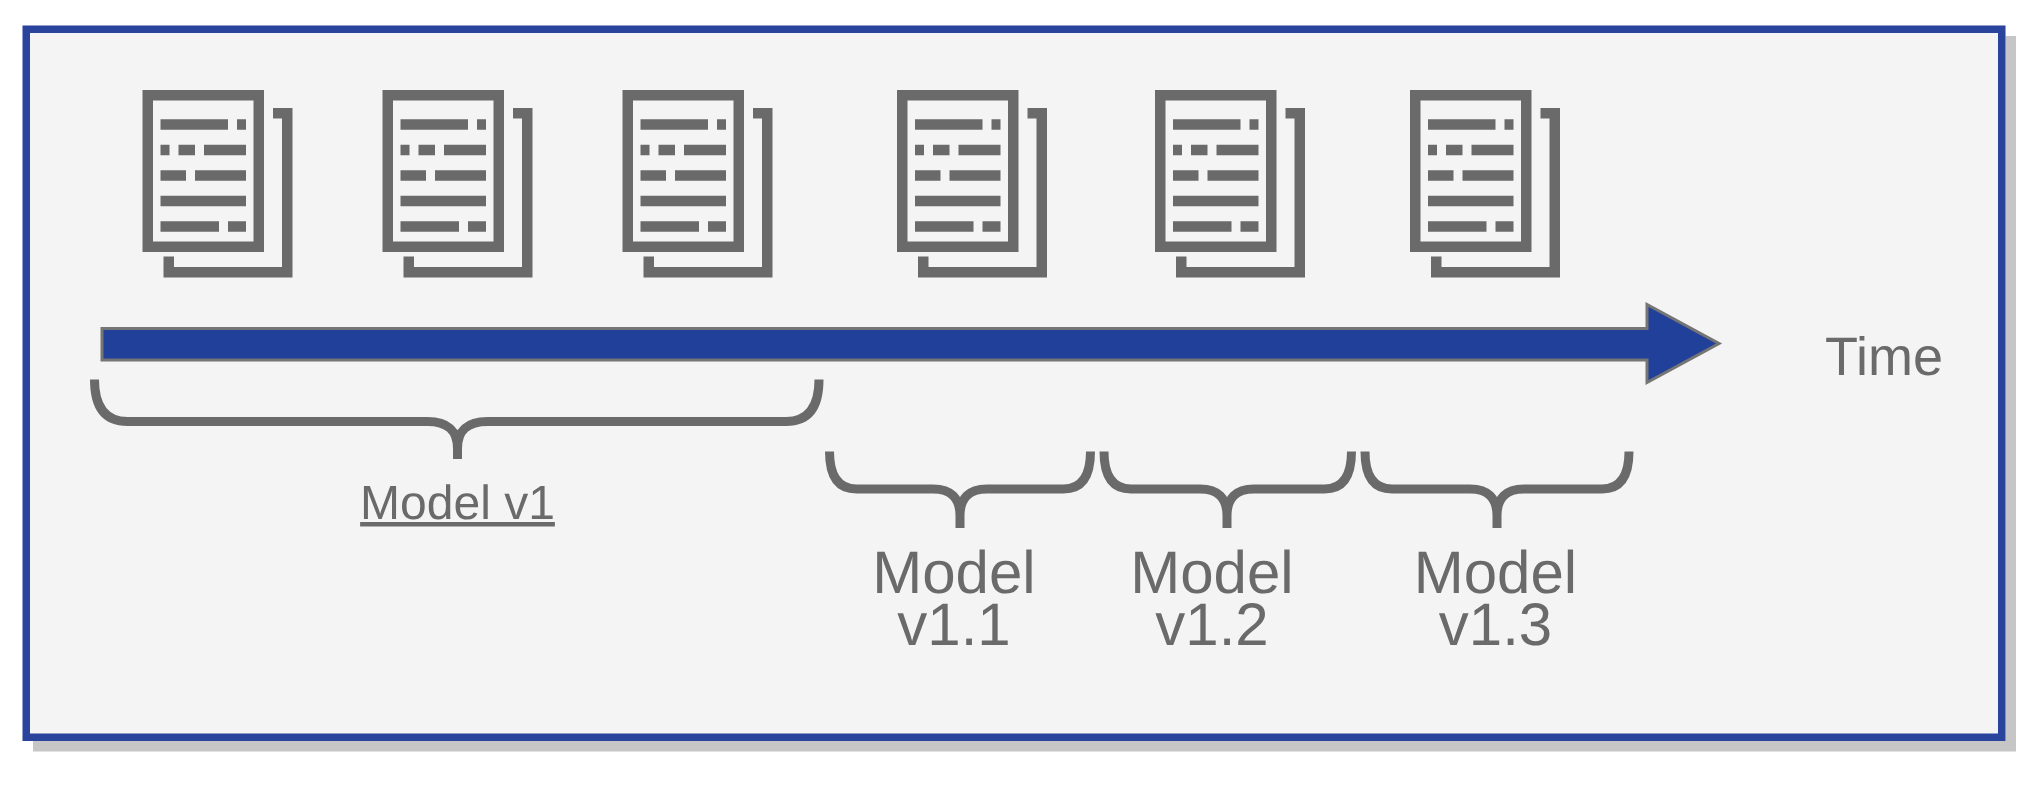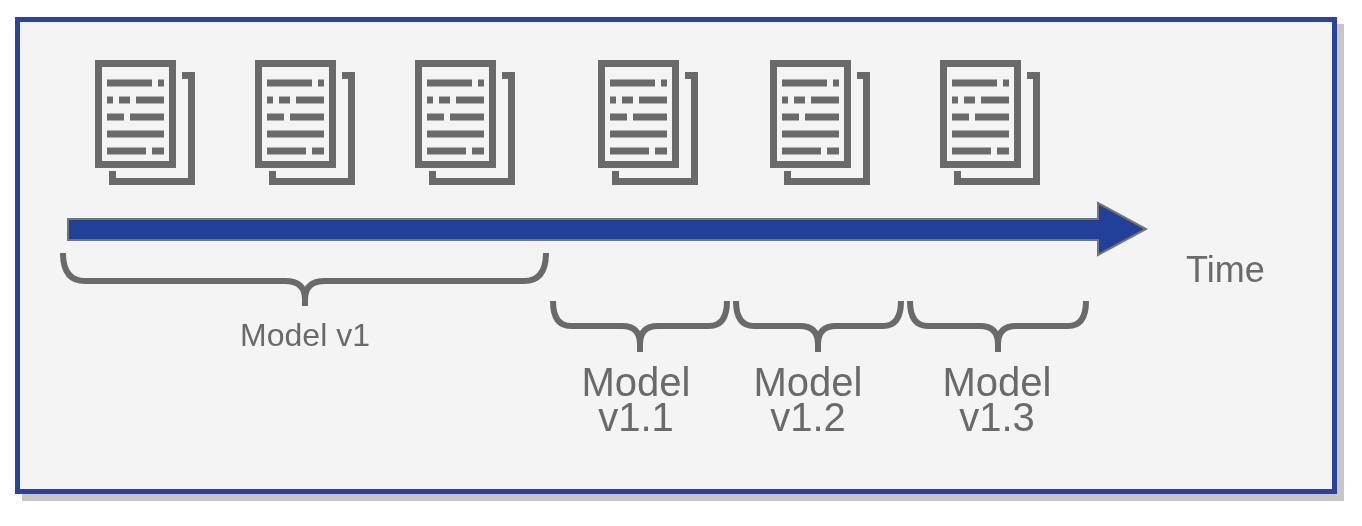--- a/index.html
+++ b/index.html
@@ -46,38 +46,38 @@
     color: var(--diagram-gray);
     text-align: center;
     white-space: pre-line;
   }
   .label-v1 {
     left: 185px;
     top: 318px;
     width: 240px;
     font-size: 32px;
     line-height: 35px;
+    text-decoration: underline;
   }
   .label-small {
     top: 365px;
     width: 200px;
     font-size: 40px;
     line-height: 35px;
   }
   .label-v11 { left: 536px; }
   .label-v12 { left: 708px; }
   .label-v13 { left: 897px; }
   .label-time {
     left: 1186px;
     top: 219px;
     width: 140px;
     font-size: 36px;
     line-height: 38px;
-    text-align: left;
-    margin-top: 32px;
+    text-align: center;
   }
 </style>
 </head>
 <body>
 
 <div class="stage">
 
   <div class="panel"></div>
 
   <svg class="gfx" viewBox="0 0 1362 526" fill="none" stroke-linecap="butt">

